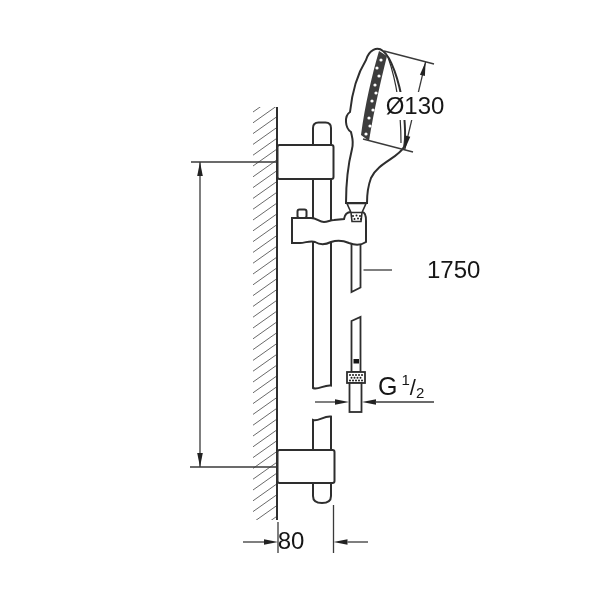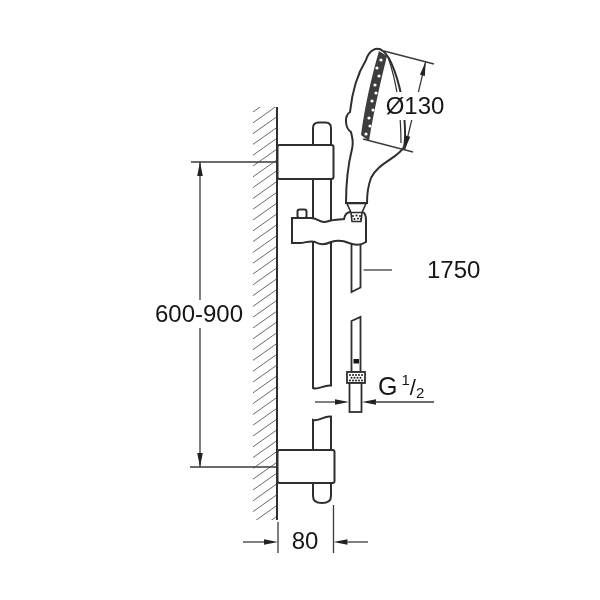--- a/index.html
+++ b/index.html
@@ -156,20 +156,19 @@
     <path d="M333.5,542 L347.5,539.2 L347.5,544.8 Z" fill="#222" stroke="none"></path>
     <line x1="347.5" y1="542" x2="368" y2="542"></line>
   </g>
 </svg>
 
 <div class="labels">
   <div class="label center masked" style="left:415px;top:106px;">Ø130</div>
 
   <div class="label vcenter" style="left:395px;top:270px;margin-left:32px;">1750</div>
 
-  <div class="label center masked" style="left:199px;top:314px;">600-900</div>
 
   <div class="label vcenter thread" style="left:378px;top:386px;text-align:center;"><span>G</span><span class="sup">1</span><span class="sl">/</span><span class="sub">2</span></div>
 
-  <div class="label center" style="left:305px;top:541px;text-align:center;">80</div>
+  <div class="label center" style="left:291px;top:541px;text-align:center;">80</div>
 </div>
 
 </div>
 
 </body></html>

